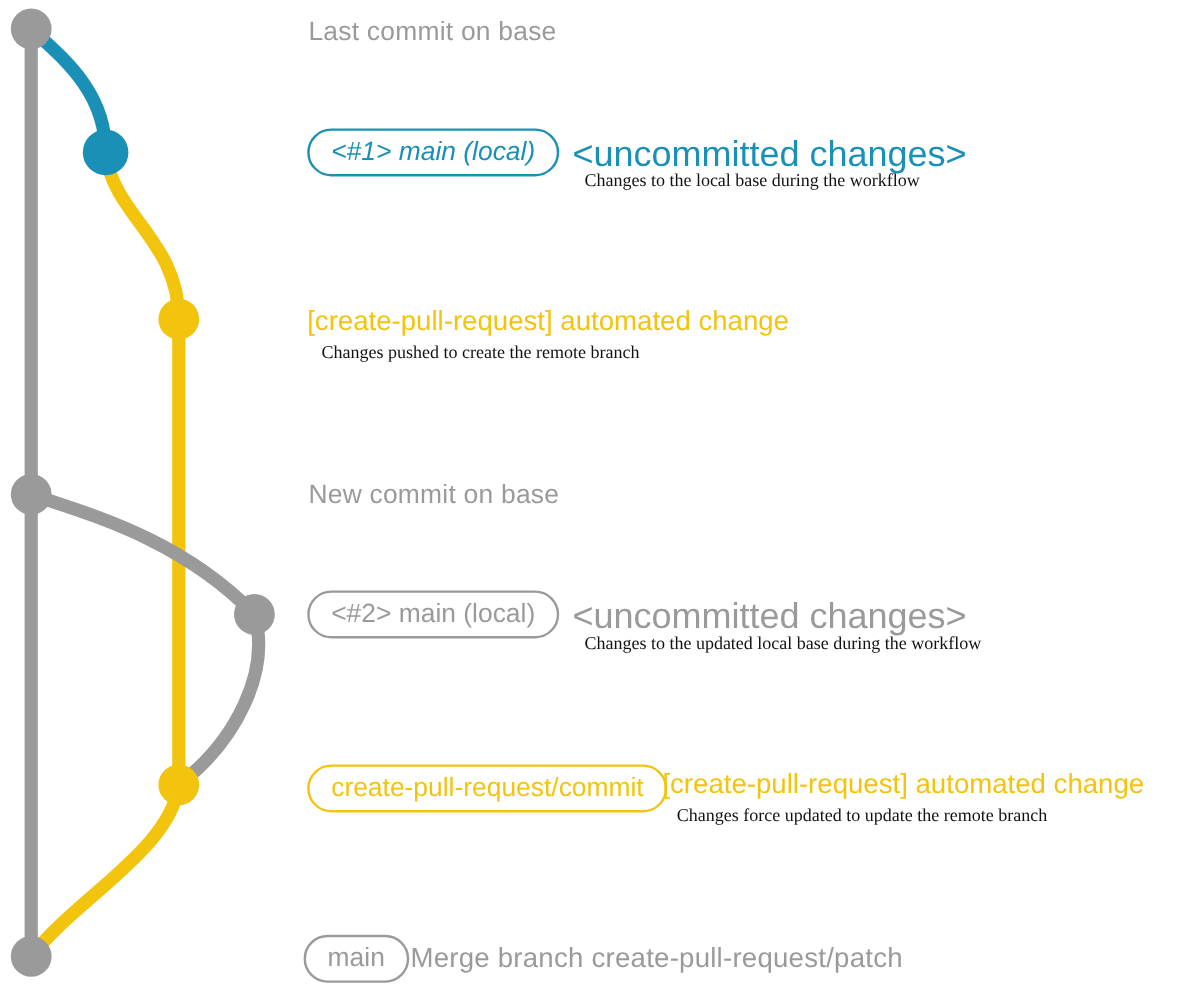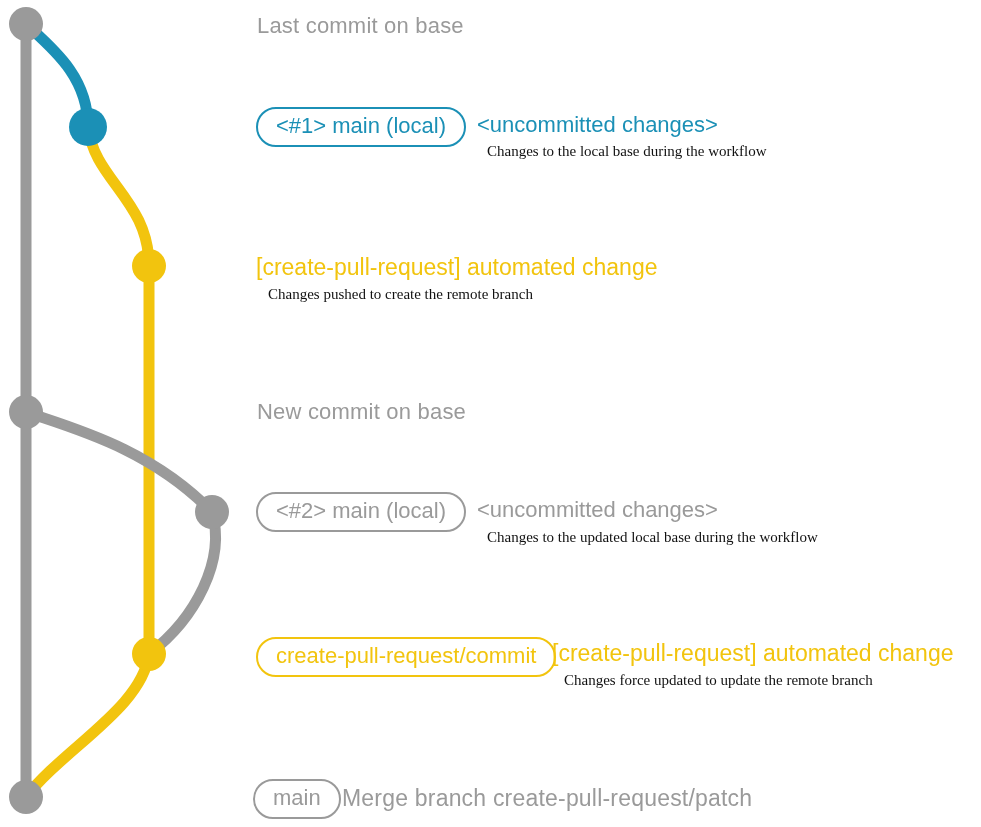--- a/index.html
+++ b/index.html
@@ -18,24 +18,24 @@
 
   .badge {
     display:inline-flex; align-items:center; justify-content:center;
     border:2px solid var(--gray);
     border-radius:20px;
     padding:4px 18px 6px 18px;
     font-size:22px;
     color:var(--gray);
     background:#ffffff;
   }
-  .badge.teal  { border-color:var(--teal);  color:var(--teal); }
+  .badge.teal  { border-color:var(--teal);  color:var(--teal);font-style:italic; }
   .badge.gold  { border-color:var(--gold);  color:var(--gold); }
 
-  .status { font-size:22px; }
+  .status { font-size:30px; }
   .status.teal { color:var(--teal); }
   .status.gray { color:var(--gray); }
 
   .gold-label { font-size:23px; color:var(--gold); }
 
   .desc {
     font-family:"Liberation Serif", serif;
     font-size:15px;
     color:var(--ink);
   }

